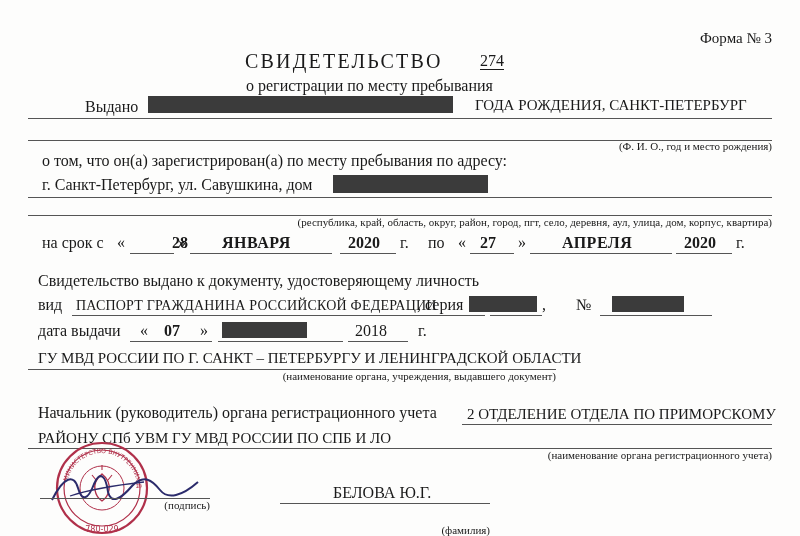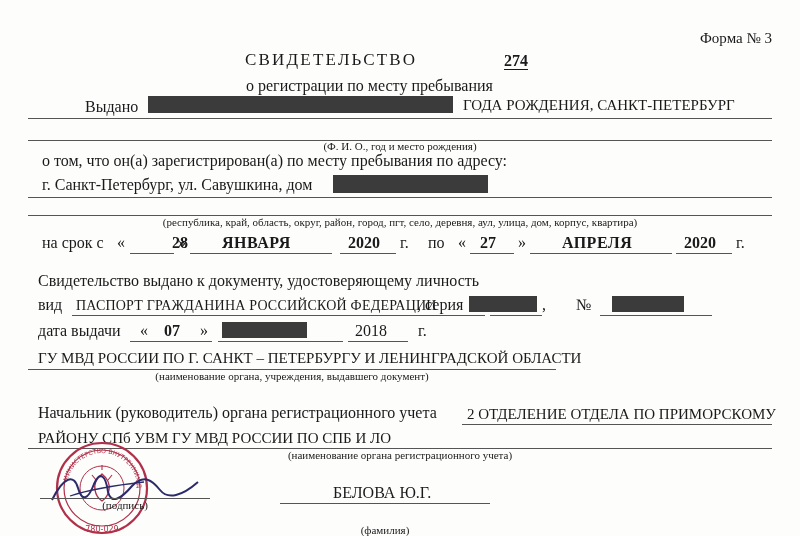--- a/index.html
+++ b/index.html
@@ -26,32 +26,31 @@
     right: 28px;
     top: 18px;
     font-size: 15px;
     font-family: "Liberation Serif", serif;
     margin-top: 12px;
   }
   .title {
     position: absolute;
     left: 245px;
     top: 50px;
-    font-size: 17px;
+    font-size: 20px;
     letter-spacing: 2.2px;
     font-family: "Liberation Serif", serif;
   }
   .doc-number {
     position: absolute;
-    left: 504px;
+    left: 480px;
     top: 52px;
     font-size: 16px;
     text-decoration: underline;
     text-underline-offset: 3px;
-    font-weight: bold;
   }
   .subtitle {
     position: absolute;
     left: 218px;
     top: 77px;
     font-size: 16px;
     margin-left: 28px;
   }
   .issued-label {
     position: absolute;
@@ -60,42 +59,42 @@
     font-size: 16px;
   }
   .rule {
     position: absolute;
     border-bottom: 1px solid #555;
     height: 0;
   }
   .caption {
     position: absolute;
     font-size: 11px;
-    text-align: center;
+    text-align: right;
     color: #1a1a1a;
   }
   .line-text {
     position: absolute;
     font-size: 16px;
   }
   .small-caps-text {
     position: absolute;
     font-size: 14px;
   }
   .redbox1 {
     position: absolute;
     left: 148px;
     top: 96px;
     width: 305px;
     height: 17px;
     background: #3b3b3b;
   }
   .redbox-name-tail {
     position: absolute;
-    left: 463px;
+    left: 475px;
     top: 97px;
     font-size: 15px;
     text-align: right;
   }
   .redbox2 {
     position: absolute;
     left: 333px;
     top: 175px;
     width: 155px;
     height: 18px;

